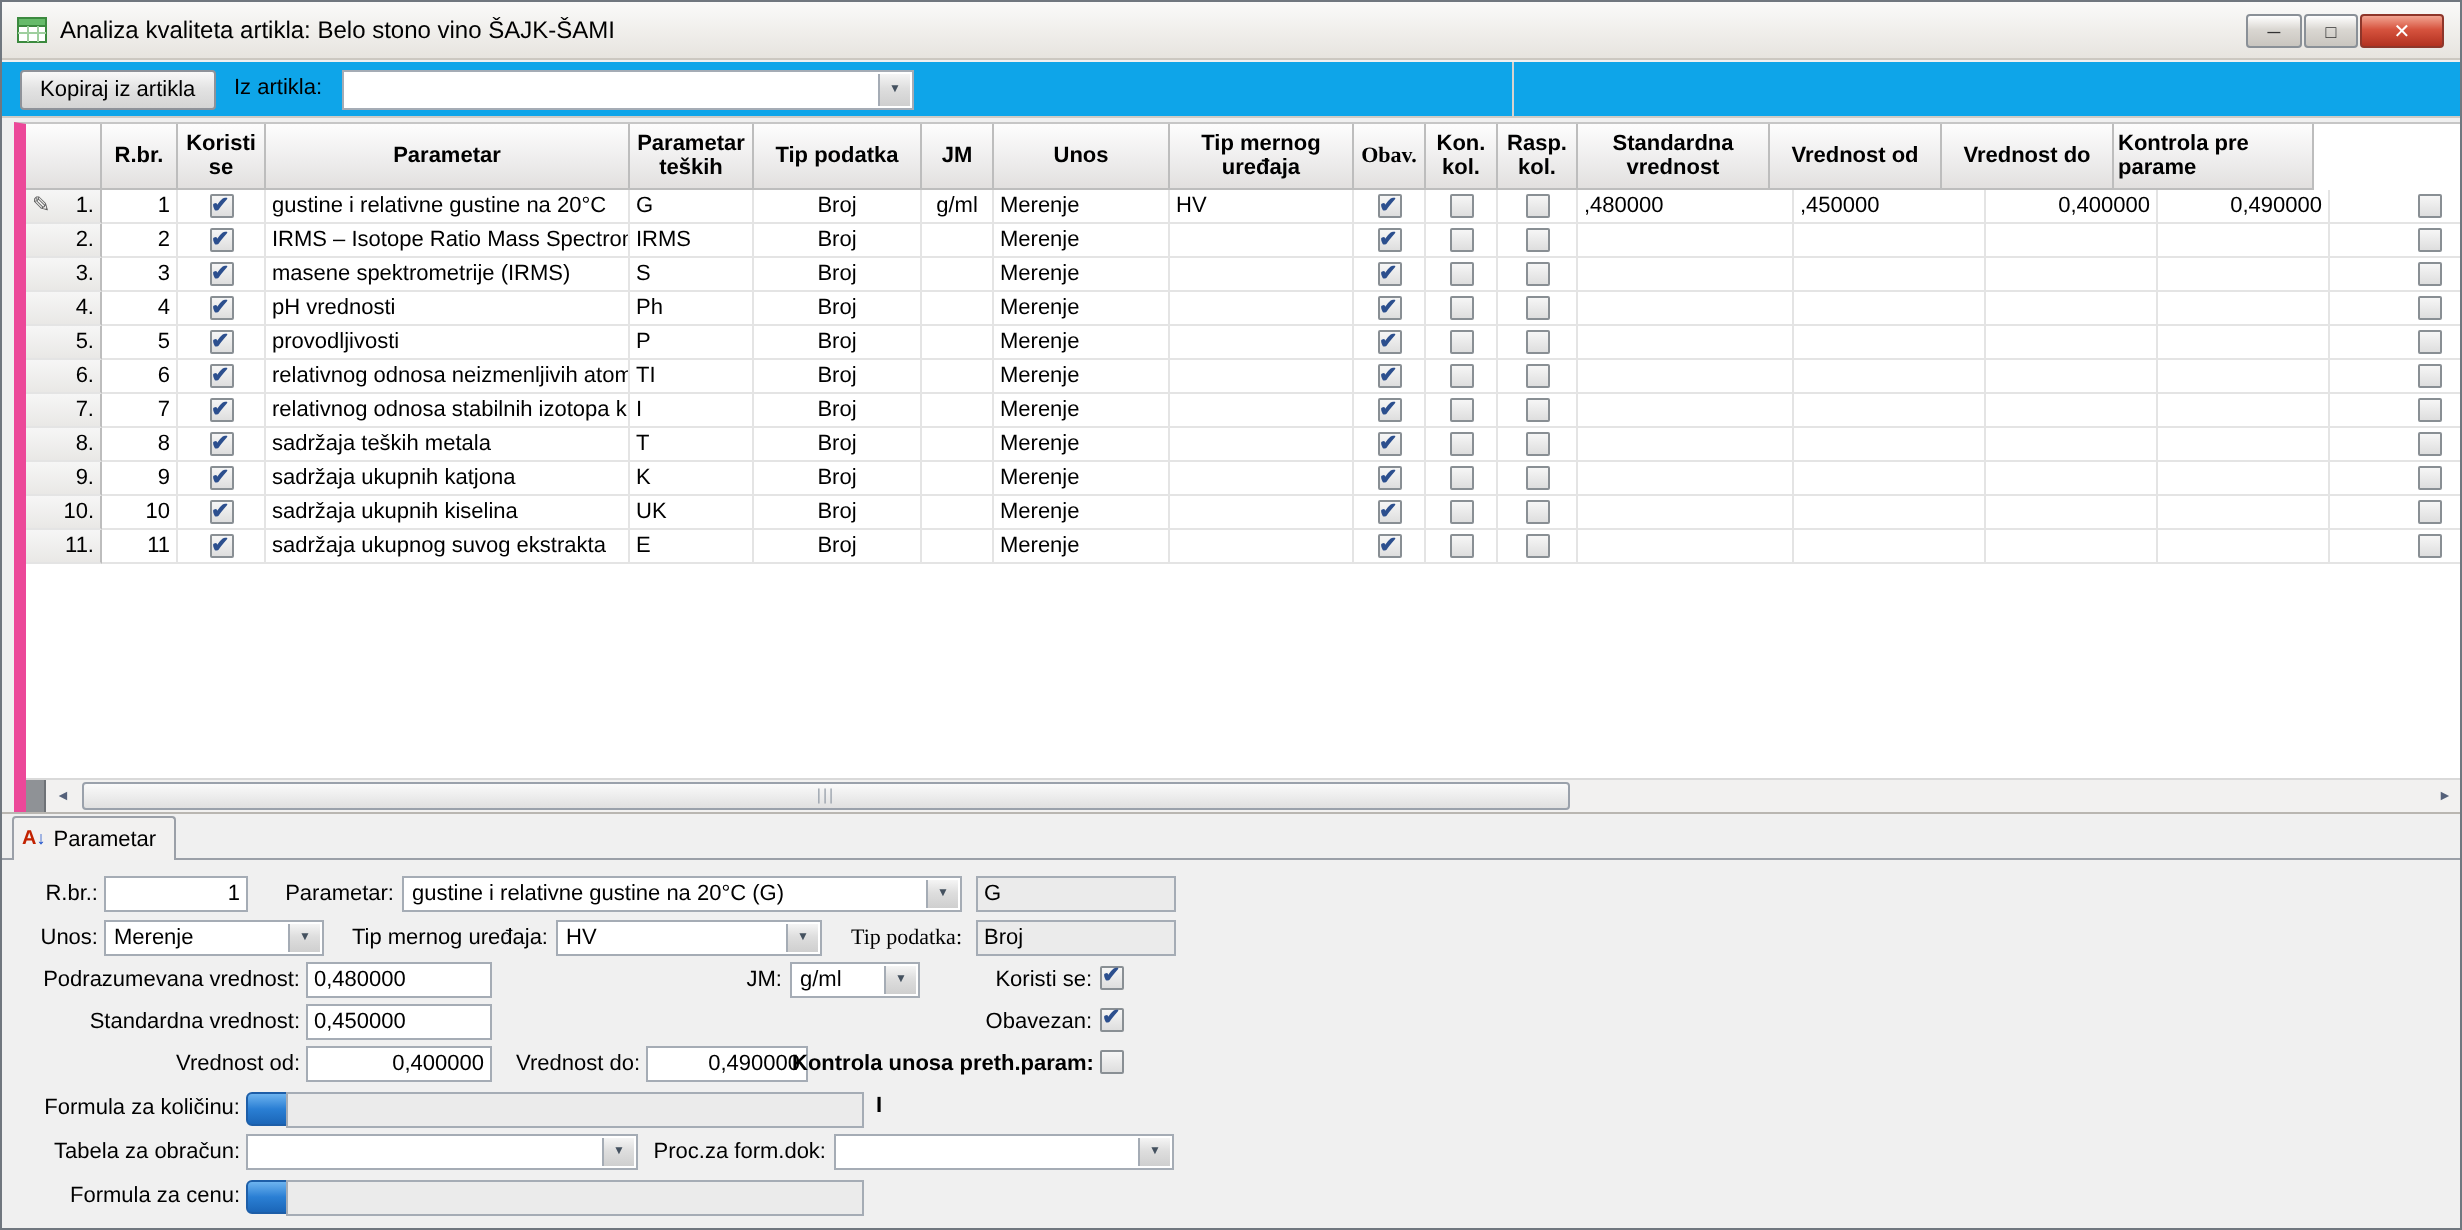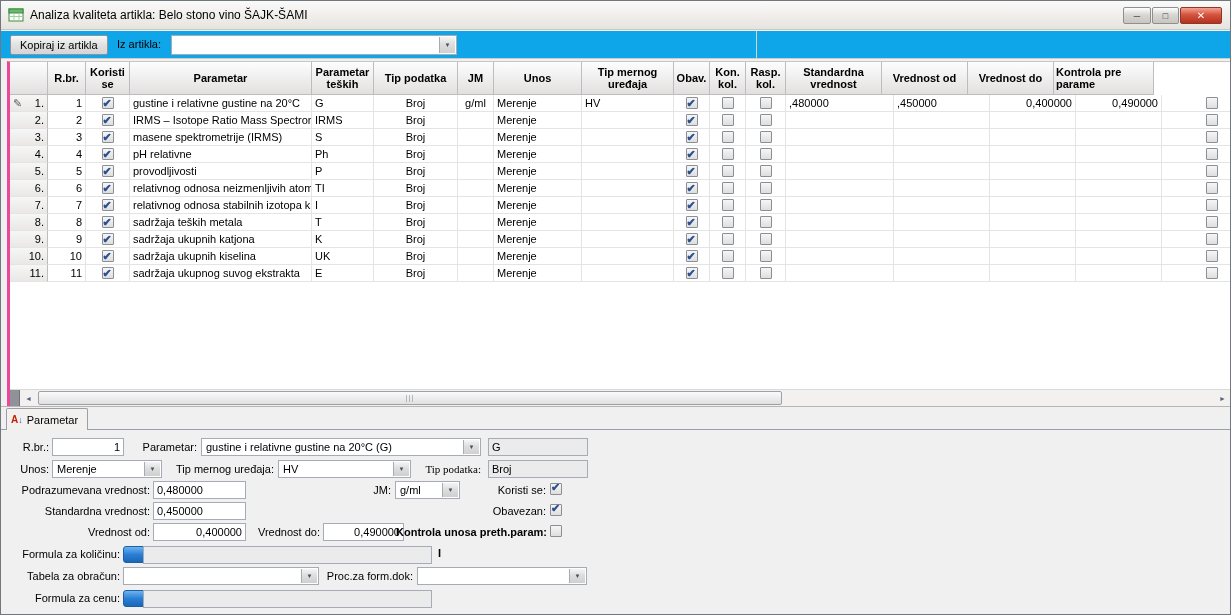--- a/index.html
+++ b/index.html
@@ -47,37 +47,37 @@
   .cb.checked::after { content:"✔"; position:absolute; left:0; top:-3px;
         font-size:11px; font-weight:bold; color:#2c4f8e; }
   .fxbtn { position:absolute; width:17px; height:17px; border:1px solid #1d5ea8; border-radius:3px;
            background:linear-gradient(#6db3ef,#2a7fd4 50%,#1b66b8); color:#fff;
            font-style:italic; font-weight:bold; font-size:9px;
            display:flex; align-items:center; justify-content:center;padding-left:25px; }
   .lbl { position:absolute; text-align:right; height:17px; line-height:17px; white-space:nowrap; }
 
   
   .grid { position:absolute; left:6px; top:60px; width:1224px; height:345px;
-          background:#fff; border-left:3px solid #ec4899; border-top:1px solid #c6c6c6; overflow:hidden; }
+          background:#fff; border-left:6px solid #ec4899; border-top:1px solid #c6c6c6; overflow:hidden; }
   .thead { display:flex; height:33px; }
   .hc { flex:none; border-right:1px solid #bdbdbd; border-bottom:1px solid #bdbdbd;
         background:linear-gradient(#fdfdfd,#edecec 60%,#e2e0df);
         font-weight:bold; display:flex; align-items:center; justify-content:center;
         text-align:center; line-height:12px; padding:0 2px; overflow:hidden; }
   .hc.left { justify-content:flex-start; text-align:left; }
   .trow { display:flex; height:17px; background:#fff; }
   .c { flex:none; border-right:1px solid #e4e4e4; border-bottom:1px solid #e4e4e4;
        line-height:16px; padding:0 3px; white-space:nowrap; overflow:hidden; }
   .c.rt { text-align:right; } .c.ct { text-align:center; }
   .c.cbcell { display:flex; align-items:center; justify-content:center; padding:0; }
   .c.sel { background:linear-gradient(#f6f6f6,#e9e8e6); border-right-color:#bdbdbd;
            display:flex; align-items:center; justify-content:space-between; }
   .edit-ind { font-size:11px; color:#5f5f5f; line-height:1; }
   .w0{width:38px;} .w1{width:38px;} .w2{width:44px;} .w3{width:182px;} .w4{width:62px;}
-  .w5{width:84px;} .w6{width:36px;} .w7{width:88px;} .w8{width:92px;} .w9{width:36px;}
+  .w5{width:84px;} .w6{width:36px;} .w7{width:88px;} .w8{width:92px;} .w9{width:36px;font-family:Liberation Serif, serif;}
   .w10{width:36px;} .w11{width:40px;} .w12{width:108px;} .w13{width:96px;} .w14{width:86px;}
   .w15{width:86px;} .w16{width:100px;}
 
   
   .hscroll { position:absolute; left:0; right:0; bottom:0; height:17px; background:#f2f1f0;
              border-top:1px solid #d9d9d9; }
   .hsplit { position:absolute; left:0; top:0; width:10px; height:16px; background:#8f9296;
             border-right:1px solid #6f7277; }
   .sarrow { position:absolute; top:0; width:17px; height:16px; display:flex; align-items:center;
             justify-content:center; font-size:7px; color:#55617a; }
@@ -259,21 +259,21 @@
 
       <div class="trow">
         <div class="c sel w0">
           <span class="edit-ind" style="visibility: hidden;">✎</span>
           <span>4.</span>
         </div>
         <div class="c rt w1">4</div>
         <div class="c cbcell w2">
             <span class="cb checked"></span>
           </div>
-        <div class="c w3">pH relativne</div>
+        <div class="c w3">pH vrednosti</div>
         <div class="c w4">Ph</div>
         <div class="c ct w5">Broj</div>
         <div class="c ct w6"></div>
         <div class="c w7">Merenje</div>
         <div class="c w8"></div>
         <div class="c cbcell w9">
             <span class="cb checked"></span>
           </div>
         <div class="c cbcell w10">
             <span class="cb"></span>

